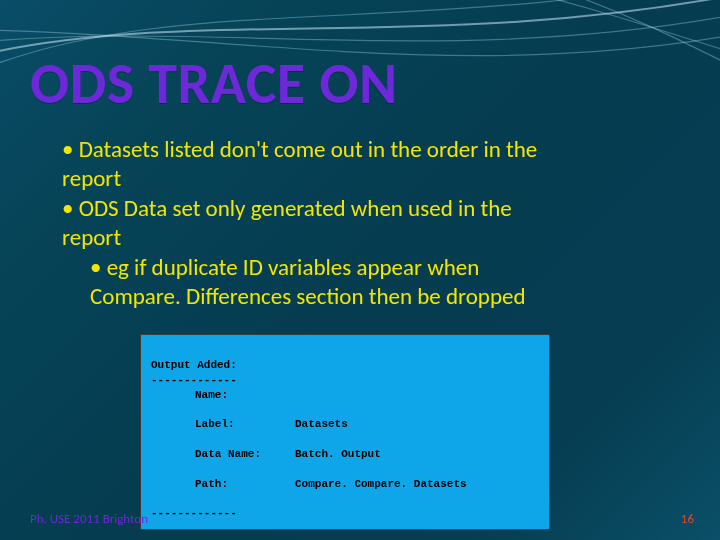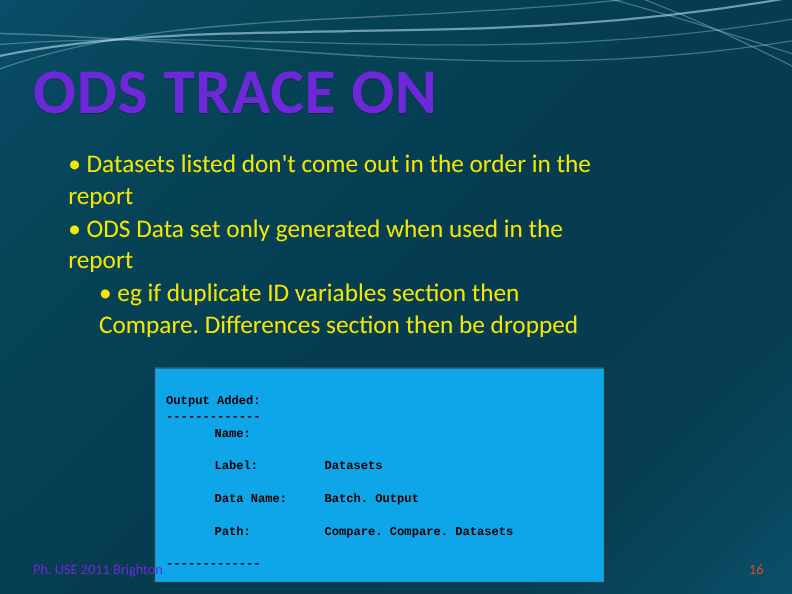--- a/index.html
+++ b/index.html
@@ -99,21 +99,21 @@
   </svg>
 </div>
 
 <h1 class="title">ODS TRACE ON</h1>
 
 <div class="bullets">
   <span class="row">• Datasets listed don't come out in the order in the</span>
   <span class="row">report</span>
   <span class="row">• ODS Data set only generated when used in the</span>
   <span class="row">report</span>
-  <span class="row indent">• eg if duplicate ID variables section then</span>
+  <span class="row indent">• eg if duplicate ID variables appear when</span>
   <span class="row indent">Compare. Differences section then be dropped</span>
 </div>
 
 <div class="codebox">
 <span>Output Added:</span>
 <span class="sep">-------------</span>
 <div class="kv"><span class="k">Name:</span></div>
 <div class="kv"><span class="k">Label:</span><span>Datasets</span></div>
 <div class="kv"><span class="k">Data Name:</span><span>Batch. Output</span></div>
 <div class="kv"><span class="k">Path:</span><span>Compare. Compare. Datasets</span></div>

